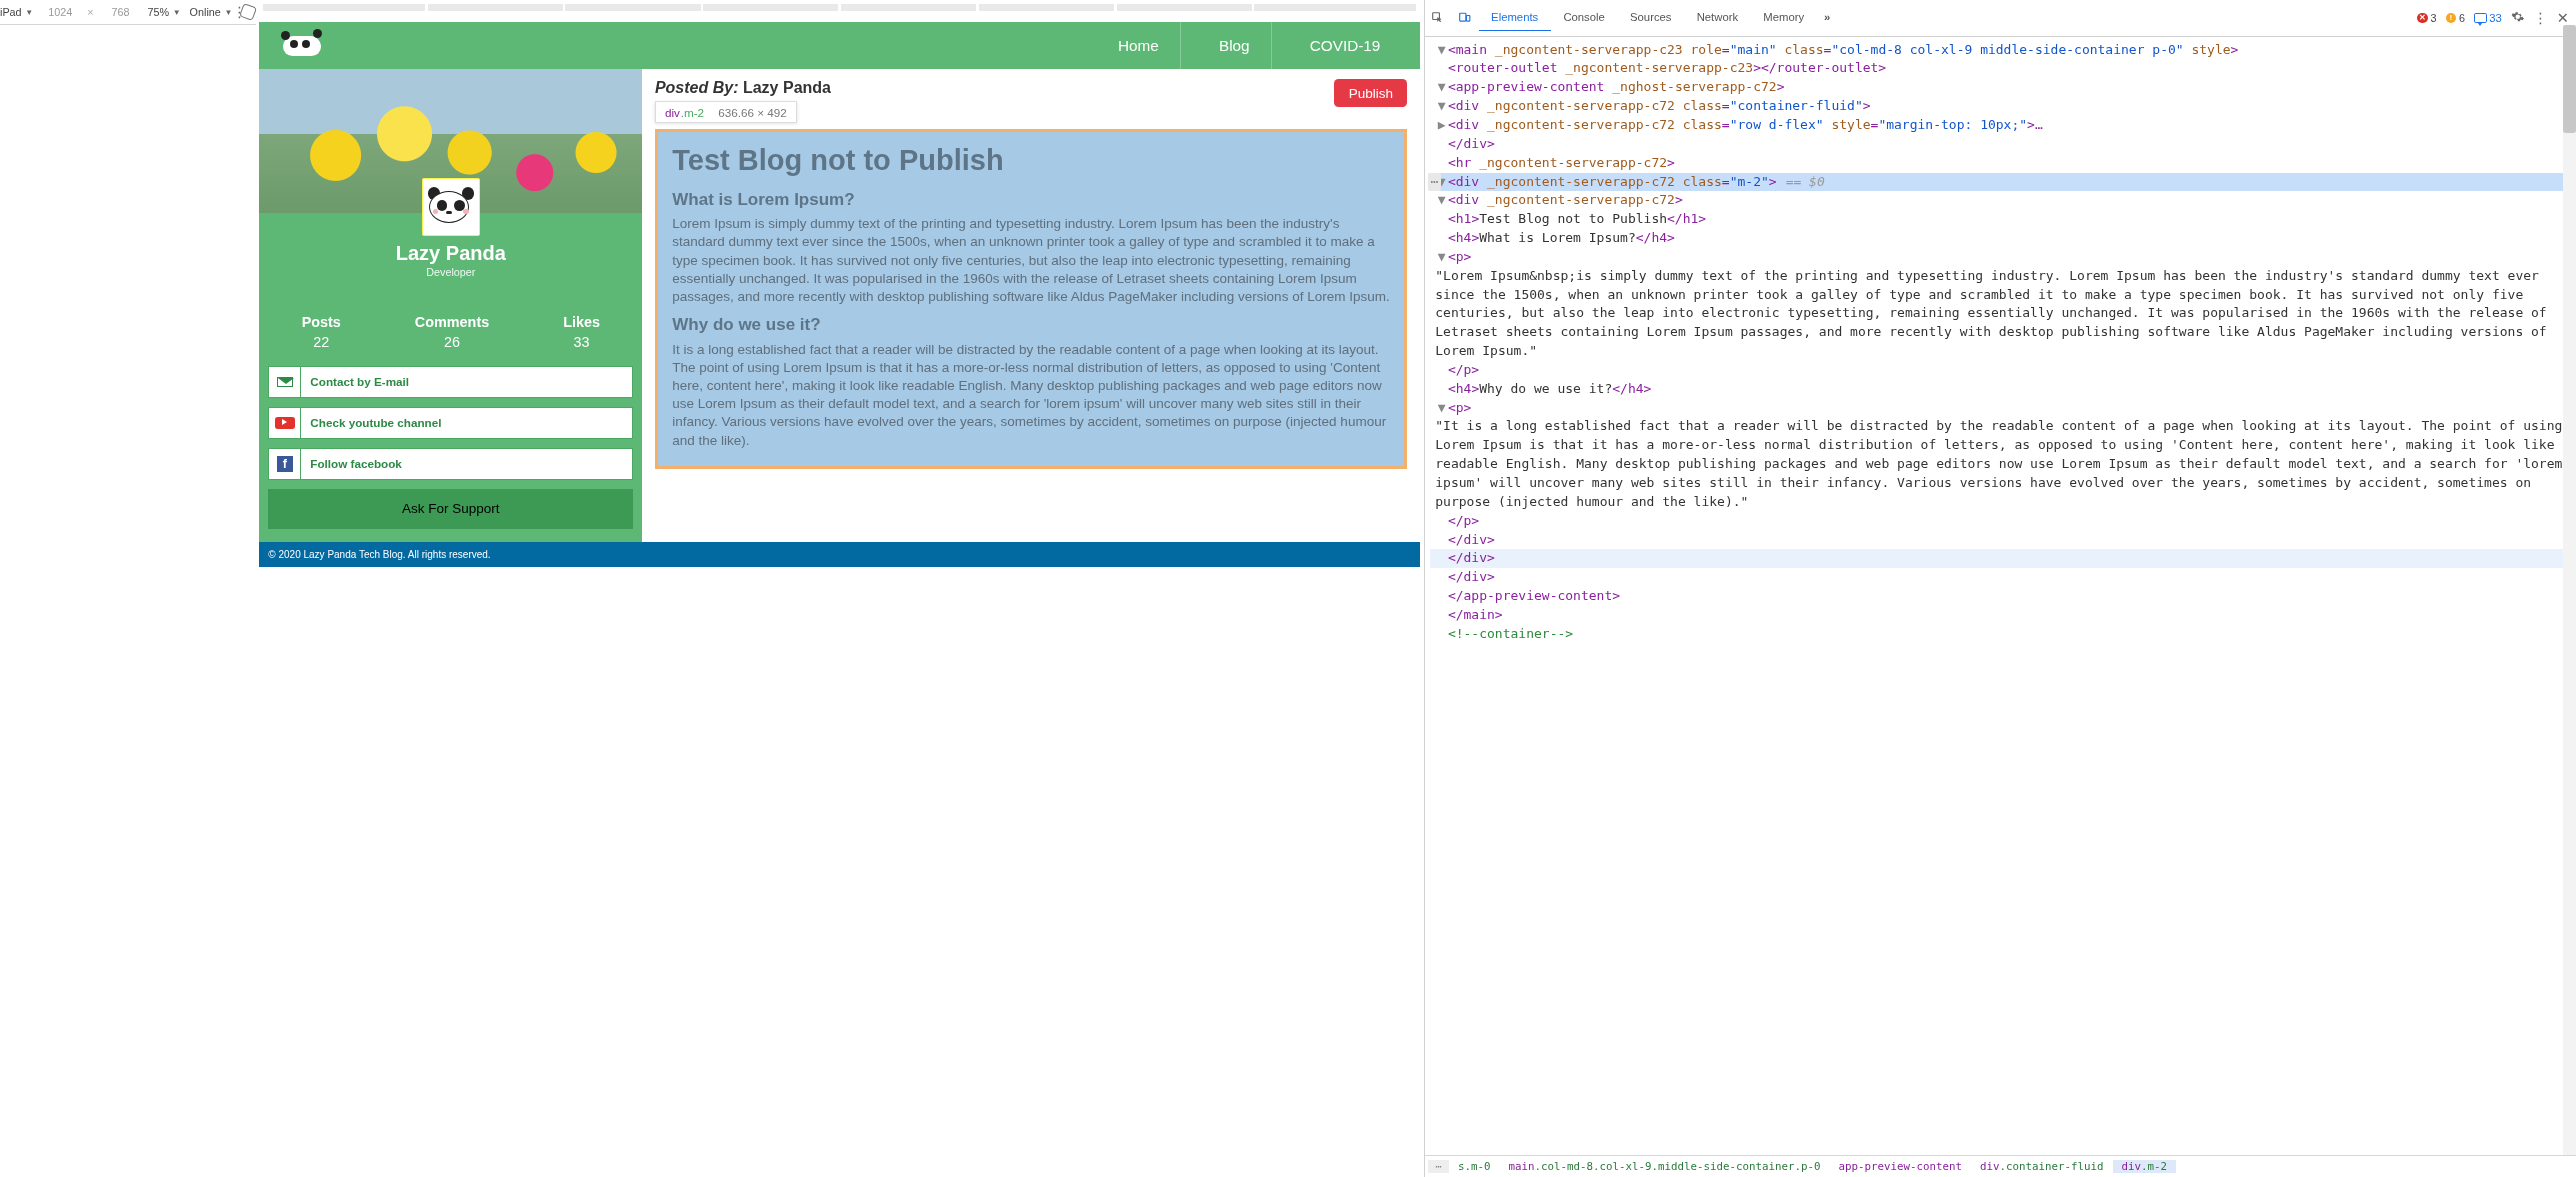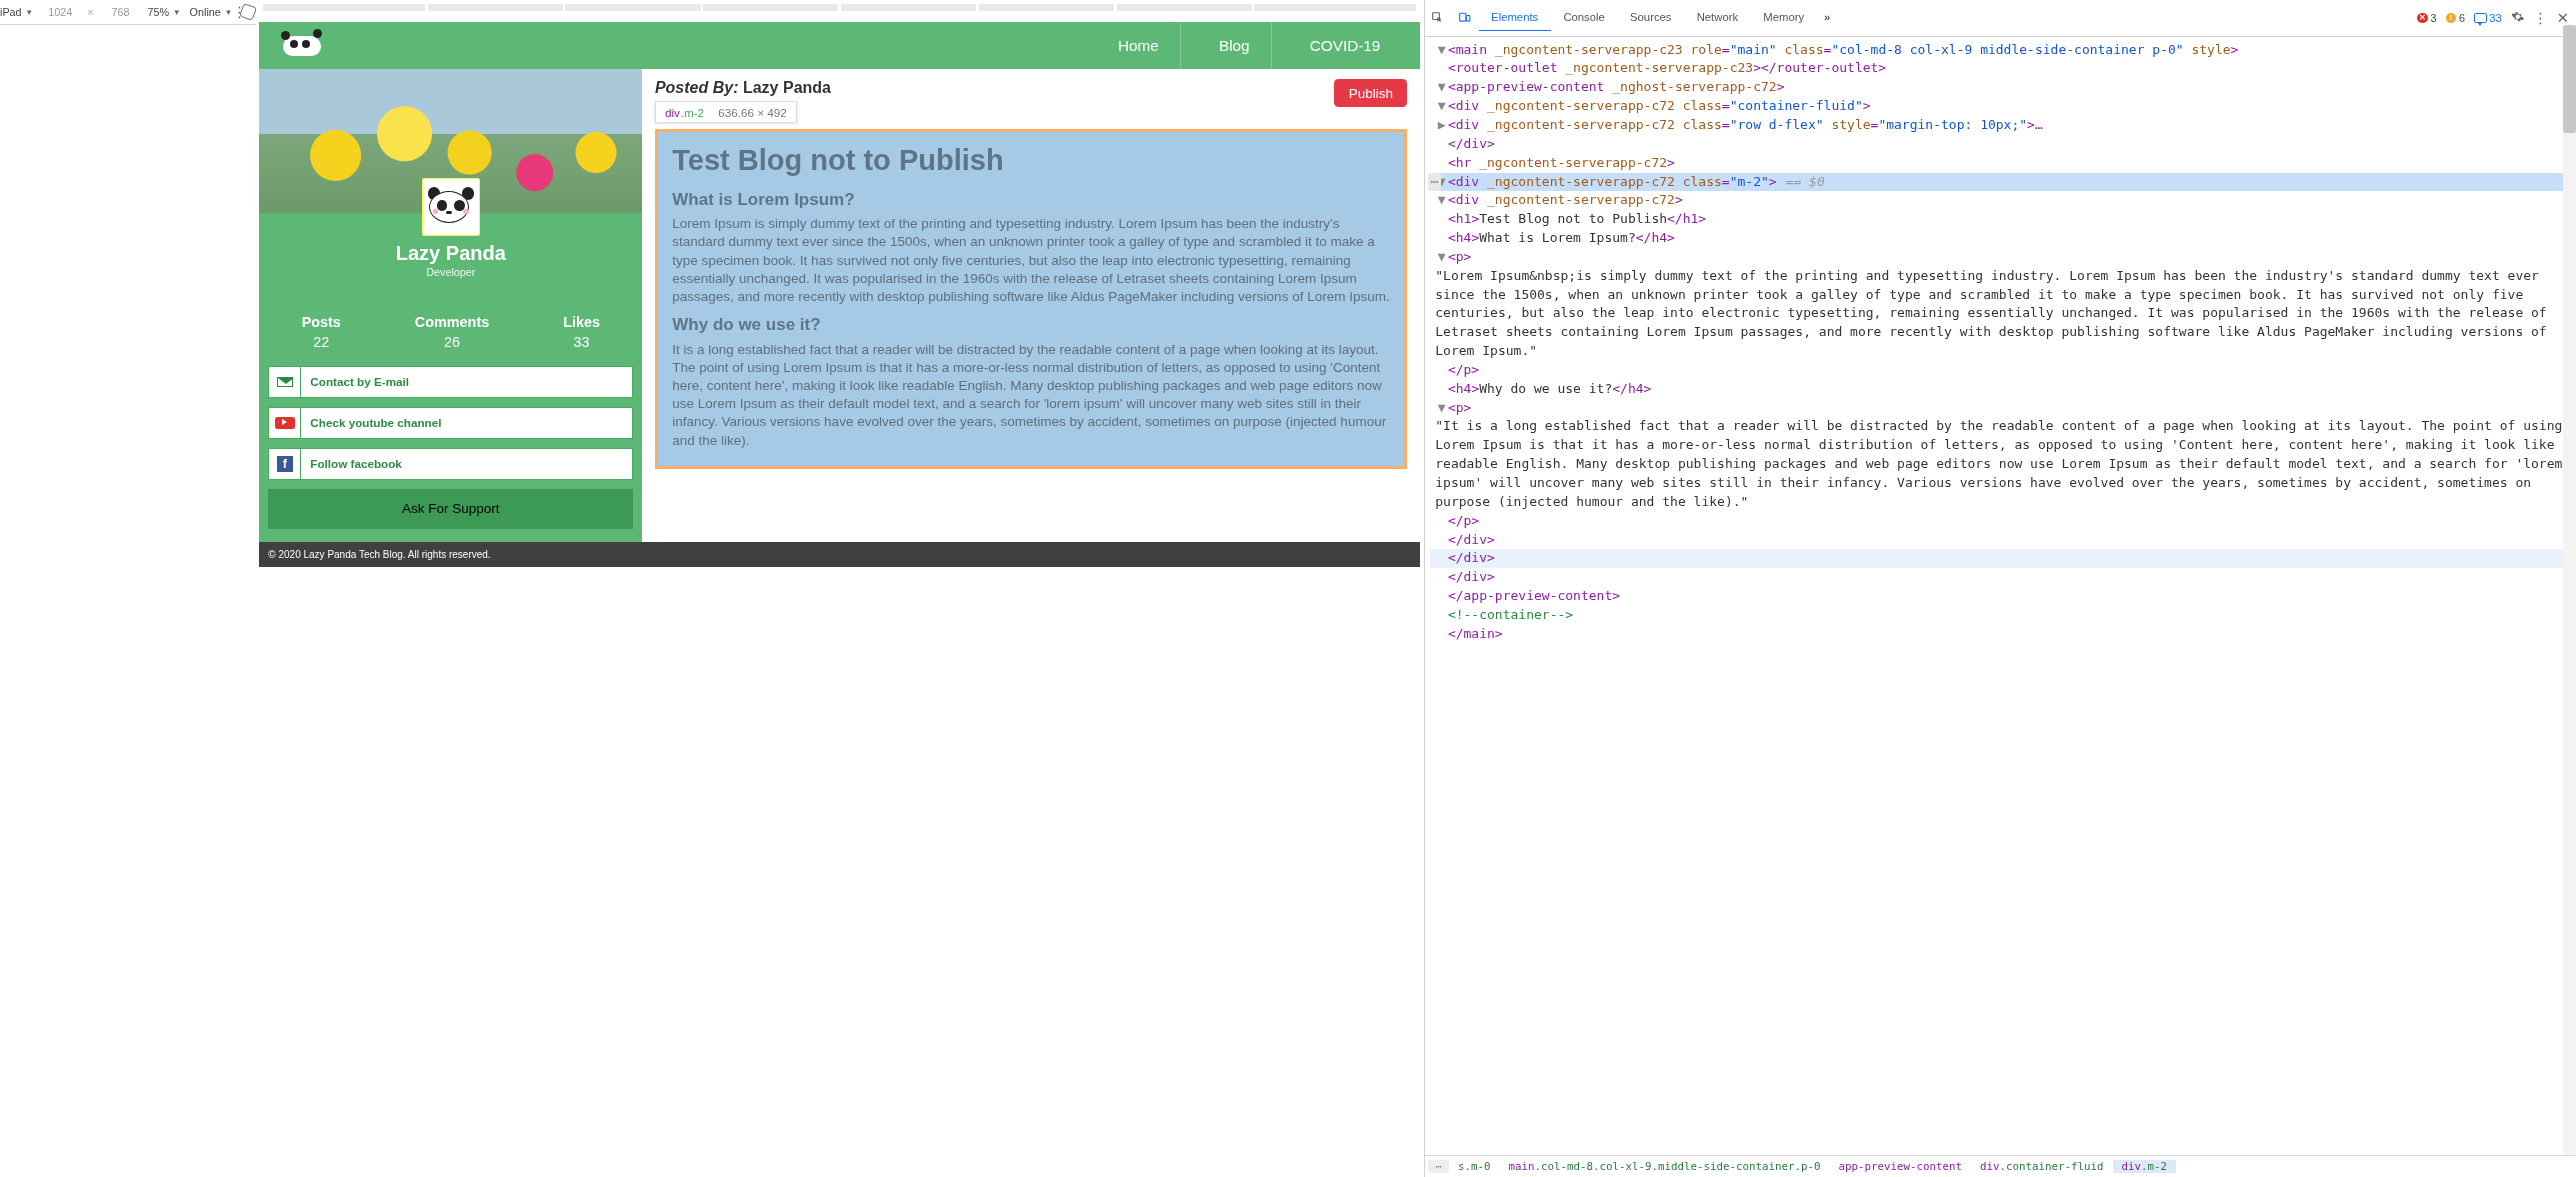--- a/index.html
+++ b/index.html
@@ -220,21 +220,21 @@
     border: 3.6px solid #f2b06a;
     background: #a6c9e6;
     padding: 12.6px 14.4px 16px;
     color:#5f6f7c;
   }
   .article h1 { color:#5e7588; font-size:29px; font-weight:700; margin-bottom:12.6px;}
   .article h4 { color:#5e7588; font-size:17px; font-weight:600; margin: 9px 0 5.4px;}
   .article p  { color:#5f6f7c; font-size:13.5px; line-height:1.35; }
 
   .footer {
-    background:#404040;color:#fff;font-size:10px;padding:7.2px 9px;
+    background:#0369a1;color:#fff;font-size:10px;padding:7.2px 9px;
   }
 
   
   .devtools {
     flex:1;
     display:flex;
     flex-direction:column;
     min-width:0;
     background:#fff;
   }
@@ -531,22 +531,22 @@
       <div class="row i6"><span class="arr"></span><span class="t-punc">&lt;</span><span class="t-name">h4</span><span class="t-punc">&gt;</span><span class="txt">Why do we use it?</span><span class="t-punc">&lt;/h4&gt;</span></div>
 
       <div class="row i6"><span class="arr">▼</span><span class="t-punc">&lt;</span><span class="t-name">p</span><span class="t-punc">&gt;</span></div>
       <div class="row i7" style="white-space:normal;word-break:break-word;"><span class="txt">"It is a long established fact that a reader will be distracted by the readable content of a page when looking at its layout. The point of using Lorem Ipsum is that it has a more-or-less normal distribution of letters, as opposed to using 'Content here, content here', making it look like readable English. Many desktop publishing packages and web page editors now use Lorem Ipsum as their default model text, and a search for 'lorem ipsum' will uncover many web sites still in their infancy. Various versions have evolved over the years, sometimes by accident, sometimes on purpose (injected humour and the like)."</span></div>
       <div class="row i6"><span class="arr"></span><span class="t-punc">&lt;/p&gt;</span></div>
 
       <div class="row i5"><span class="arr"></span><span class="t-punc">&lt;/div&gt;</span></div>
       <div class="row i4 hl"><span class="arr"></span><span class="t-punc">&lt;/div&gt;</span></div>
       <div class="row i3"><span class="arr"></span><span class="t-punc">&lt;/div&gt;</span></div>
       <div class="row i2"><span class="arr"></span><span class="t-punc">&lt;/app-preview-content&gt;</span></div>
+      <div class="row i1"><span class="arr"></span><span class="t-punc">&lt;/main&gt;</span></div>
       <div class="row i2"><span class="arr"></span><span class="cmt">&lt;!--container--&gt;</span></div>
-      <div class="row i1"><span class="arr"></span><span class="t-punc">&lt;/main&gt;</span></div>
     </div>
 
     <div class="scrollbar-fake">
         <div class="thumb"></div>
       </div>
 
     <div class="crumbs">
       <span class="more">⋯</span>
       <span class="c"><span class="cls">s.m-0</span></span>
       <span class="c"><span class="el">main</span><span class="cls">.col-md-8.col-xl-9.middle-side-container.p-0</span></span>

